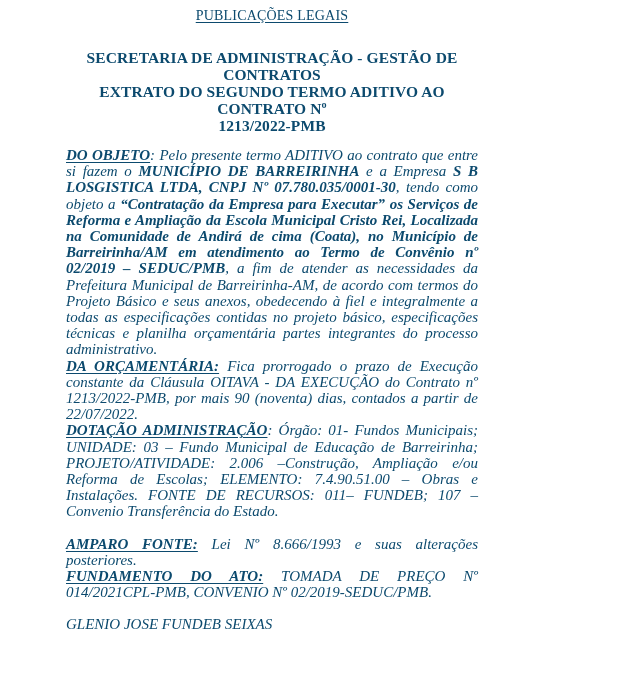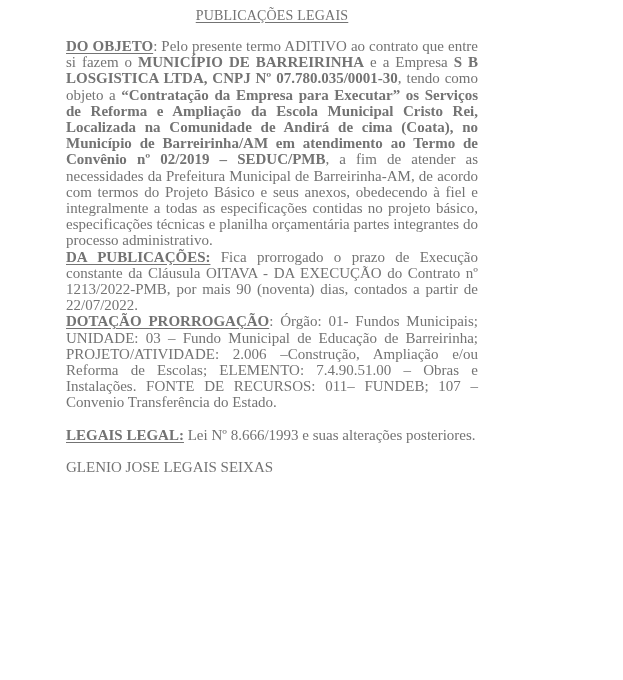--- a/index.html
+++ b/index.html
@@ -6,21 +6,21 @@
     margin: 0;
     padding: 0;
     background: #ffffff;
   }
   .page {
     position: relative;
     width: 577px;
     height: 680px;
     background: #ffffff;
     overflow: hidden;
-    color: #737373;
+    color: #0c4a6e;
     font-family: "Liberation Serif", "DejaVu Serif", serif;
   }
   .column {
     width: 412px;
     margin-left: 66px;
     padding-top: 7px;
   }
   .title-row {
     text-align: center;
     font-size: 14px;
@@ -38,20 +38,21 @@
     text-align: center;
     font-size: 15.5px;
     line-height: 17px;
     letter-spacing: 0.1px;
   }
   .doc-body {
     margin-top: 13px;
     font-size: 15px;
     line-height: 16.2px;
     text-align: justify;
+    font-style: italic;
   }
   .para {
     margin: 0;
     padding: 0;
   }
   .para.space-before {
     margin-top: 16px;
   }
   .b { font-weight: bold; }
   .u { text-decoration: underline; text-underline-offset: 2px; }
@@ -59,23 +60,29 @@
 </head>
 <body>
 
 <div class="page">
   <div class="column">
 
     <div class="title-row">
       <span class="title-text">PUBLICAÇÕES LEGAIS</span>
     </div>
 
+    <div class="heading">
+      <div>SECRETARIA DE ADMINISTRAÇÃO - GESTÃO DE CONTRATOS</div>
+      <div>EXTRATO DO SEGUNDO TERMO ADITIVO AO CONTRATO Nº</div>
+      <div>1213/2022-PMB</div>
+    </div>
 
     <div class="doc-body">
         <p class="para"><span class="b u">DO OBJETO</span><span class="">: Pelo presente termo ADITIVO ao contrato que entre si fazem o </span><span class="b">MUNICÍPIO DE BARREIRINHA</span><span class=""> e a Empresa </span><span class="b">S B LOSGISTICA LTDA, CNPJ Nº 07.780.035/0001-30</span><span class="">, tendo como objeto a </span><span class="b">“Contratação da Empresa para Executar” os Serviços de Reforma e Ampliação da Escola Municipal Cristo Rei, Localizada na Comunidade de Andirá de cima (Coata), no Município de Barreirinha/AM em atendimento ao Termo de Convênio nº 02/2019 – SEDUC/PMB</span><span class="">, a fim de atender as necessidades da Prefeitura Municipal de Barreirinha-AM, de acordo com termos do Projeto Básico e seus anexos, obedecendo à fiel e integralmente a todas as especificações contidas no projeto básico, especificações técnicas e planilha orçamentária partes integrantes do processo administrativo.</span></p>
-        <p class="para"><span class="b u">DA PUBLICAÇÕES:</span><span class=""> Fica prorrogado o prazo de Execução constante da Cláusula OITAVA - DA EXECUÇÃO do Contrato nº 1213/2022-PMB, por mais 90 (noventa) dias, contados a partir de 22/07/2022.</span></p>
-        <p class="para"><span class="b u">DOTAÇÃO PRORROGAÇÃO</span><span class="">: Órgão: 01- Fundos Municipais; UNIDADE: 03 – Fundo Municipal de Educação de Barreirinha; PROJETO/ATIVIDADE: 2.006 –Construção, Ampliação e/ou Reforma de Escolas; ELEMENTO: 7.4.90.51.00 – Obras e Instalações. FONTE DE RECURSOS: 011– FUNDEB; 107 – Convenio Transferência do Estado.</span></p>
-        <p class="para space-before"><span class="b u">LEGAIS LEGAL:</span><span class=""> Lei Nº 8.666/1993 e suas alterações posteriores.</span></p>
-        <p class="para space-before"><span class="">GLENIO JOSE LEGAIS SEIXAS</span></p>
+        <p class="para"><span class="b u">DA ORÇAMENTÁRIA:</span><span class=""> Fica prorrogado o prazo de Execução constante da Cláusula OITAVA - DA EXECUÇÃO do Contrato nº 1213/2022-PMB, por mais 90 (noventa) dias, contados a partir de 22/07/2022.</span></p>
+        <p class="para"><span class="b u">DOTAÇÃO ADMINISTRAÇÃO</span><span class="">: Órgão: 01- Fundos Municipais; UNIDADE: 03 – Fundo Municipal de Educação de Barreirinha; PROJETO/ATIVIDADE: 2.006 –Construção, Ampliação e/ou Reforma de Escolas; ELEMENTO: 7.4.90.51.00 – Obras e Instalações. FONTE DE RECURSOS: 011– FUNDEB; 107 – Convenio Transferência do Estado.</span></p>
+        <p class="para space-before"><span class="b u">AMPARO FONTE:</span><span class=""> Lei Nº 8.666/1993 e suas alterações posteriores.</span></p>
+        <p class="para"><span class="b u">FUNDAMENTO DO ATO:</span><span class=""> TOMADA DE PREÇO Nº 014/2021CPL-PMB, CONVENIO Nº 02/2019-SEDUC/PMB.</span></p>
+        <p class="para space-before"><span class="">GLENIO JOSE FUNDEB SEIXAS</span></p>
       </div>
 
   </div>
 </div>
 
 </body></html>

